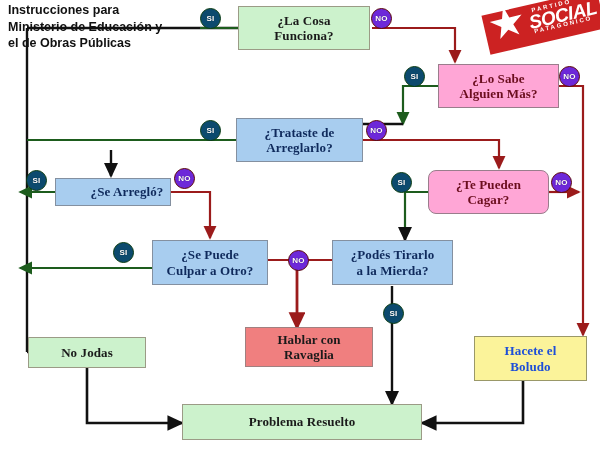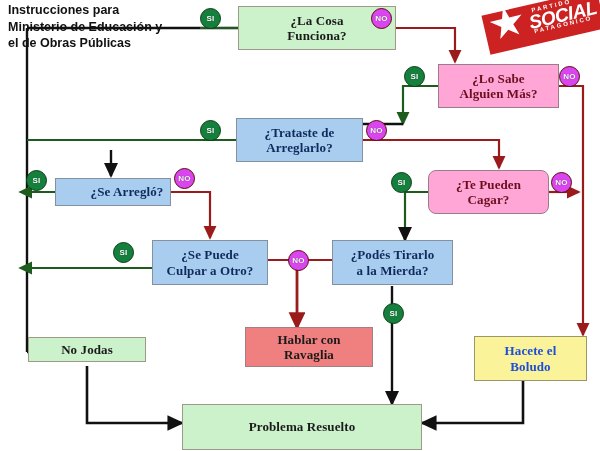--- a/index.html
+++ b/index.html
@@ -51,22 +51,22 @@
     align-items: center;
     justify-content: center;
     font-family: "Liberation Sans", sans-serif;
     font-weight: bold;
     font-size: 8px;
     color: #ffffff;
     letter-spacing: 0.2px;
     z-index: 6;
     text-shadow: 0 0 1px rgba(0,0,0,.6);
   }
-  .b-si { background: #15803d; border: 1px solid #0c3d13; }
-  .b-no { background: #d946ef; border: 1px solid #5c0909; }
+  .b-si { background: #0c4a6e; border: 1px solid #0c3d13; }
+  .b-no { background: #6d28d9; border: 1px solid #5c0909; }
 
   #heading {
     position: absolute;
     left: 8px;
     top: 2px;
     width: 230px;
     font-family: "Liberation Sans", sans-serif;
     font-weight: bold;
     font-size: 12.5px;
     line-height: 1.32;
@@ -182,21 +182,21 @@
   </div>
 
   <div id="logo">
     <div class="plate"></div>
     <div class="star"></div>
     <div class="w-top">PARTIDO</div>
     <div class="w-main">SOCIAL</div>
     <div class="w-bot">PATAGONICO</div>
   </div>
 
-  <div class="node n-green" style="left:238px; top:6px; width:158px; height:44px;">
+  <div class="node n-green" style="left:238px; top:6px; width:132px; height:44px;">
     <div>
       <div>¿La Cosa</div>
       <div>Funciona?</div>
     </div>
   </div>
 
   <div class="node n-pink" style="left:438px; top:64px; width:121px; height:44px;">
     <div>
       <div>¿Lo Sabe</div>
       <div>Alguien Más?</div>
@@ -237,34 +237,34 @@
     </div>
   </div>
 
   <div class="node n-red" style="left:245px; top:327px; width:128px; height:40px;">
     <div>
       <div>Hablar con</div>
       <div>Ravaglia</div>
     </div>
   </div>
 
-  <div class="node n-green" style="left:28px; top:337px; width:118px; height:25px;">
+  <div class="node n-green" style="left:28px; top:337px; width:118px; height:31px;">
     <div>
       <div>No Jodas</div>
     </div>
   </div>
 
   <div class="node n-yellow" style="left:474px; top:336px; width:113px; height:45px;">
     <div>
       <div>Hacete el</div>
       <div>Boludo</div>
     </div>
   </div>
 
-  <div class="node n-green" style="left:182px; top:404px; width:240px; height:46px;">
+  <div class="node n-green" style="left:182px; top:404px; width:240px; height:36px;">
     <div>
       <div>Problema Resuelto</div>
     </div>
   </div>
 
   <div class="badge b-si" style="left:200px; top:8px;">SI</div>
   <div class="badge b-no" style="left:371px; top:8px;">NO</div>
 
   <div class="badge b-si" style="left:404px; top:66px;">SI</div>
   <div class="badge b-no" style="left:559px; top:66px;">NO</div>

